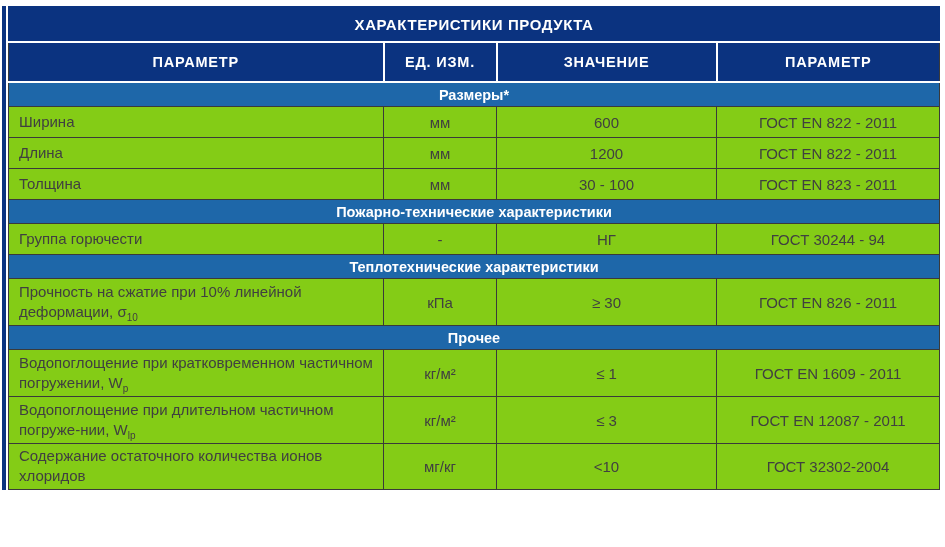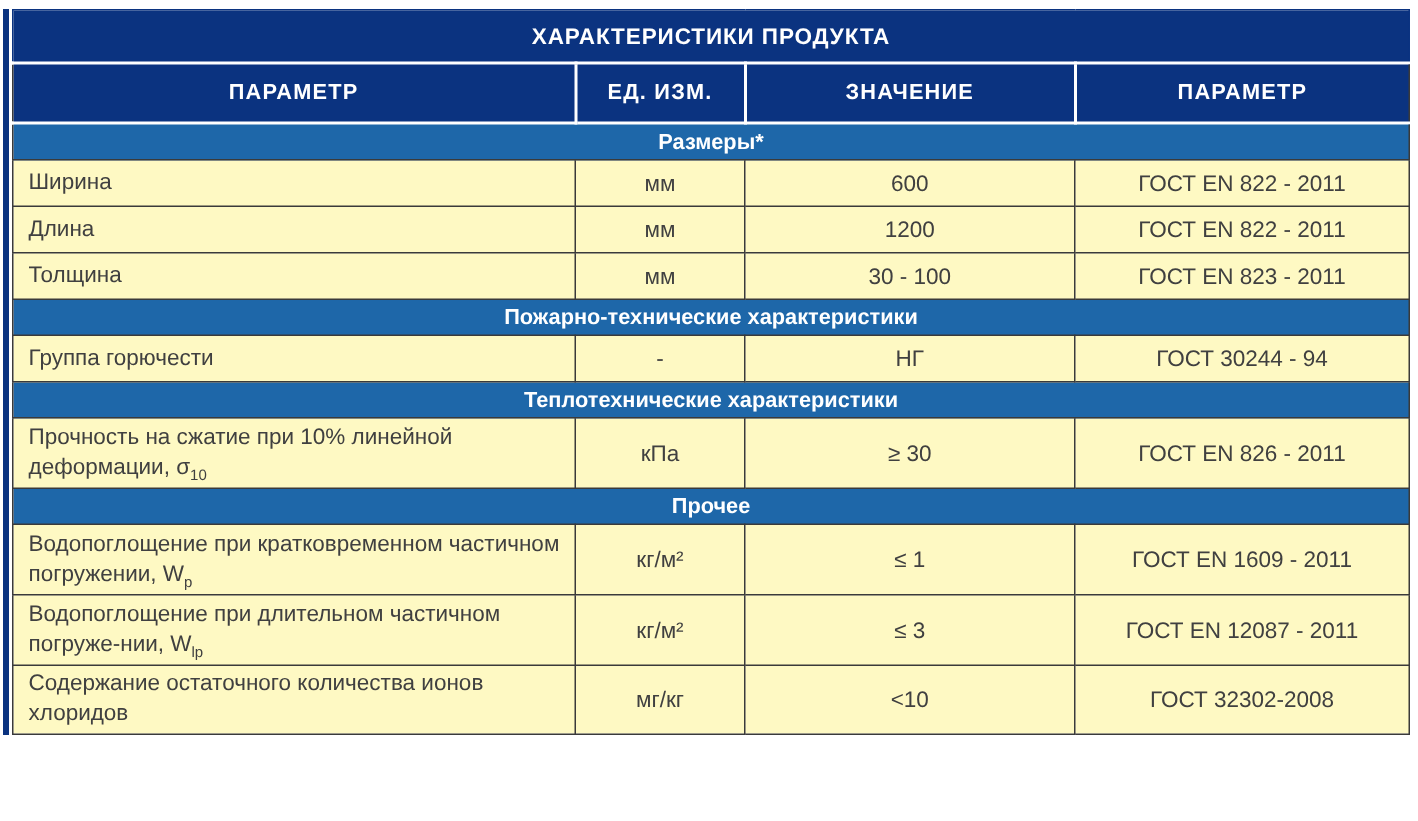--- a/index.html
+++ b/index.html
@@ -68,21 +68,21 @@
     background: #1e67a9;
     color: #ffffff;
     font-weight: bold;
     font-size: 14.5px;
     text-align: center;
     height: 21px;
     border: 1.5px solid #3a3a3a;
     padding: 1px 4px;
   }
   tr.data-row td {
-    background: #fef9c3;
+    background: #84cc16;
     color: #404040;
     font-size: 15px;
     border: 1.5px solid #3a3a3a;
     height: 26px;
     padding: 2px 8px;
     text-align: center;
   }
   tr.data-row.tall td { height: 42px; }
   tr.data-row td.param {
     text-align: left;
@@ -175,19 +175,19 @@
       <tr class="data-row tall">
         <td class="param"><span>Водопоглощение при длительном частичном погруже-нии, W</span><sub>lp</sub></td>
         <td>кг/м²</td>
         <td>≤ 3</td>
         <td>ГОСТ EN 12087 - 2011</td>
       </tr>
       <tr class="data-row">
         <td class="param">Содержание остаточного количества ионов хлоридов</td>
         <td>мг/кг</td>
         <td>&lt;10</td>
-        <td>ГОСТ 32302-2008</td>
+        <td>ГОСТ 32302-2004</td>
       </tr>
     </tbody>
       </table>
   </div>
 
 </div>
 
 </body></html>

